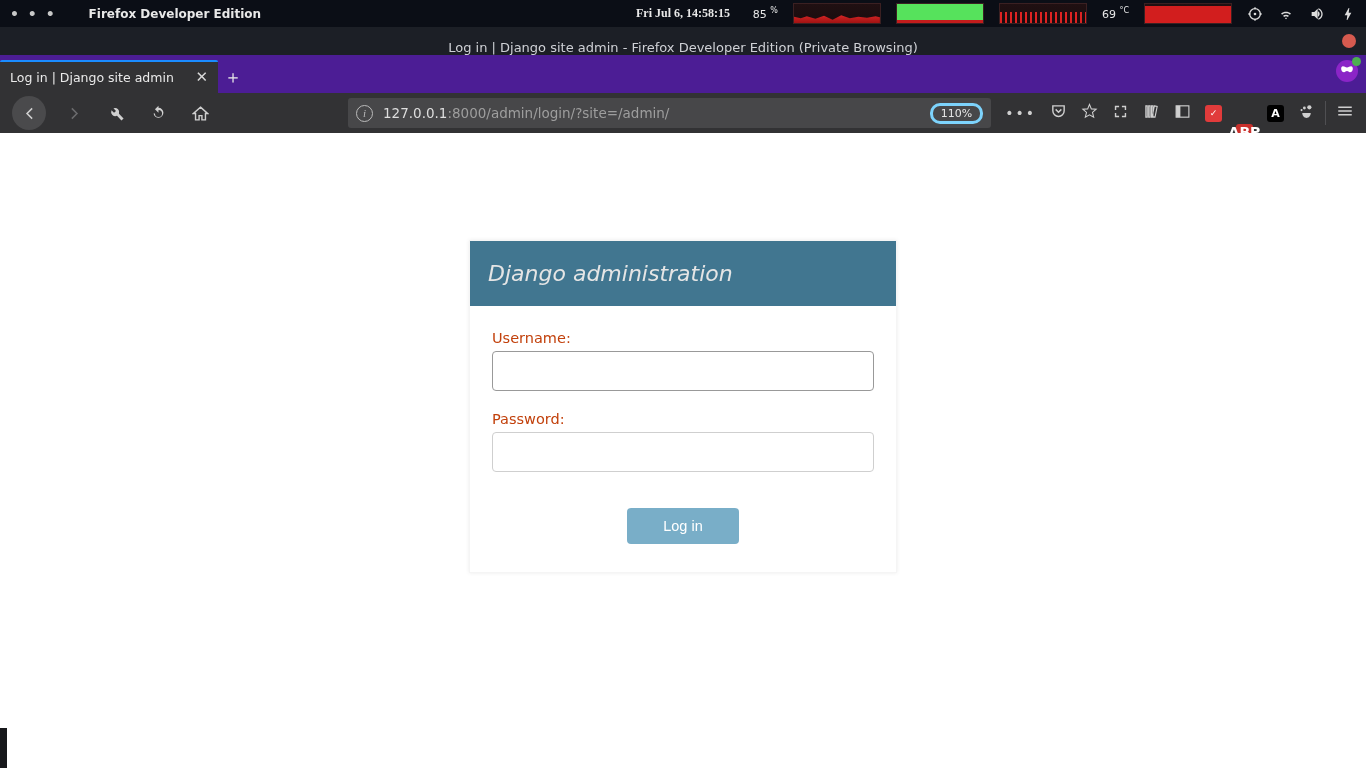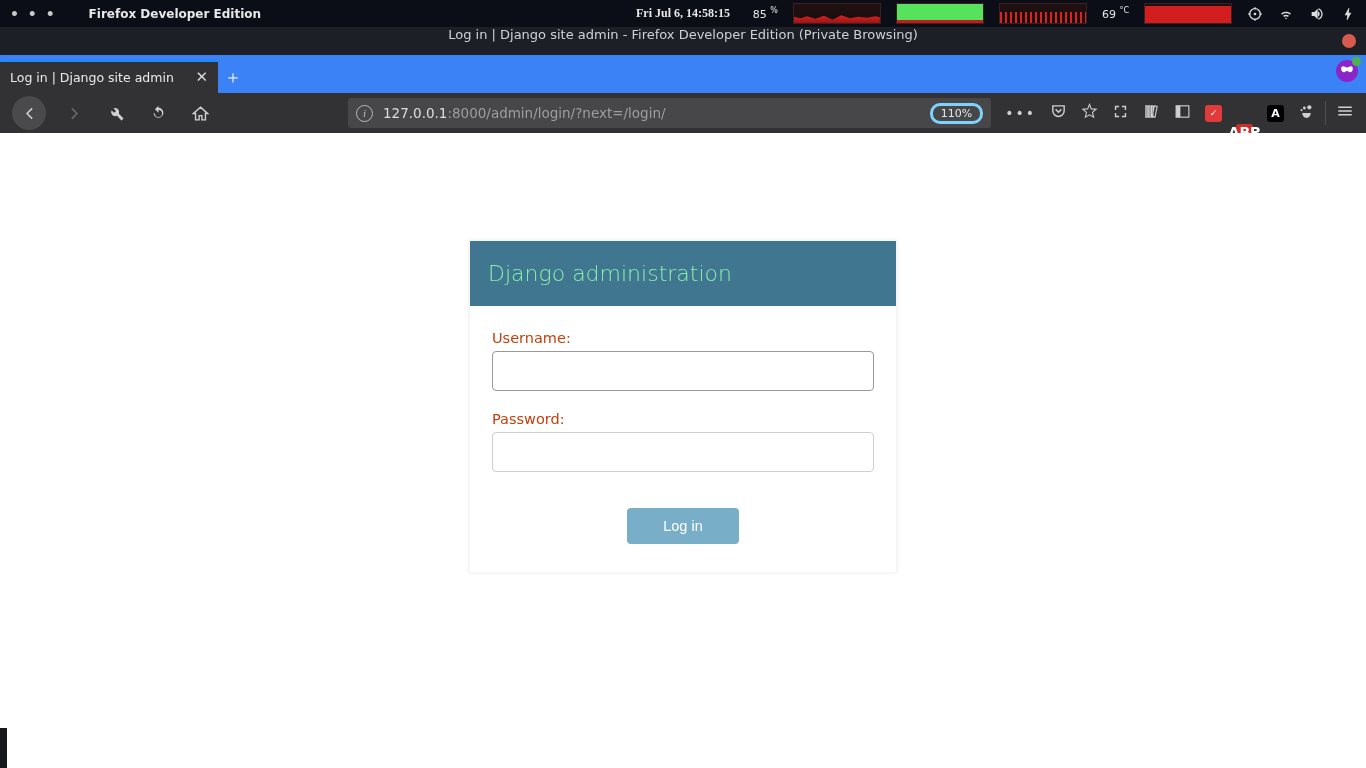--- a/index.html
+++ b/index.html
@@ -78,32 +78,32 @@
   .tempunit sup { font-size: 8px; }
   .sysicon { color:#ddd; display:inline-flex; }
   .sysicon svg{ width:16px; height:16px; fill:#ddd; }
 
   
   .fx-title {
     height: 28px;
     background: #1c1f26;
     color: #cfd1d6;
     font-size: 13px;
-    display:flex; align-items:flex-start; justify-content:center;
+    display:flex; align-items:flex-end; justify-content:center;
     position:relative;
   }
   .fx-title .winclose {
     position:absolute; right:10px; top:50%; transform:translateY(-50%);
     width:14px; height:14px; border-radius:50%;
     background:#d65a4f;
   }
 
   
   .fx-tabs {
-    height: 38px; background:#3b82f6;
+    height: 38px; background:#4c1d95;
     display:flex; align-items:flex-end;
     position:relative;
   }
   .tab {
     height: 33px;
     min-width: 218px;
     background:#323234;
     color:#eaeaea;
     font-size:12.5px;
     display:flex; align-items:center;
@@ -174,23 +174,24 @@
     position:absolute; left:0; right:0; bottom:0; top:133px;
     background:#fff;
   }
   .login-card{
     position:absolute; left:50%; transform:translateX(-50%);
     top:107px; width:428px;
     box-shadow:0 0 4px rgba(0,0,0,.08);
     border:1px solid rgba(0,0,0,.04);
   }
   .card-header{
-    background:#417690; color:#86efac;
+    background:#417690; color:#e5e5e5;
     padding:20px 18px; font-size:22px; font-weight:300;
     font-family: "Segoe UI","DejaVu Sans",Arial,sans-serif;
+    font-style: italic;
   }
   .card-body{
     background:#fff; padding:24px 22px 28px 22px;
     font-family: "Segoe UI","DejaVu Sans",Arial,sans-serif;
     color:#333;
   }
   .field-label{ font-size:14.5px; font-weight:400; color:#c2410c; margin-bottom:5px;}
   .textfield{
     width:100%; height:40px; border:1px solid #cfcfcf; border-radius:4px;
     background:#fff; font-size:14px; padding:0 10px; margin-bottom:20px;
@@ -288,21 +289,21 @@
   </div>
   <div class="navbtn">
     <svg viewBox="0 0 24 24">
         <path d="M12 3l10 9h-3v9h-5v-6h-4v6H5v-9H2z" fill="none" stroke="#cfcfcf" stroke-width="2"></path>
       </svg>
   </div>
 
   <div class="urlbar">
     <span class="info-icon">i</span>
     <span>
-      <span>127.0.0.1</span><span class="url-dim">:8000/admin/login/?next=/login/</span>
+      <span>127.0.0.1</span><span class="url-dim">:8000/admin/login/?site=/admin/</span>
     </span>
     <span class="zoom-pill">110%</span>
   </div>
 
   <span class="tool-ellipsis">•••</span>
   <span class="tbicon"><svg viewBox="0 0 24 24">
         <path d="M4 4h16v7a8 8 0 0 1-16 0V4zm4 5l4 4 4-4" fill="none" stroke="#cfcfcf" stroke-width="2"></path>
       </svg></span>
   <span class="tbicon"><svg viewBox="0 0 24 24">
         <path d="M12 2l2.6 6.3 6.8.5-5.2 4.5 1.7 6.7L12 16.8 6.1 20l1.7-6.7L2.6 8.8l6.8-.5z" fill="none" stroke="#cfcfcf" stroke-width="1.5"></path>

